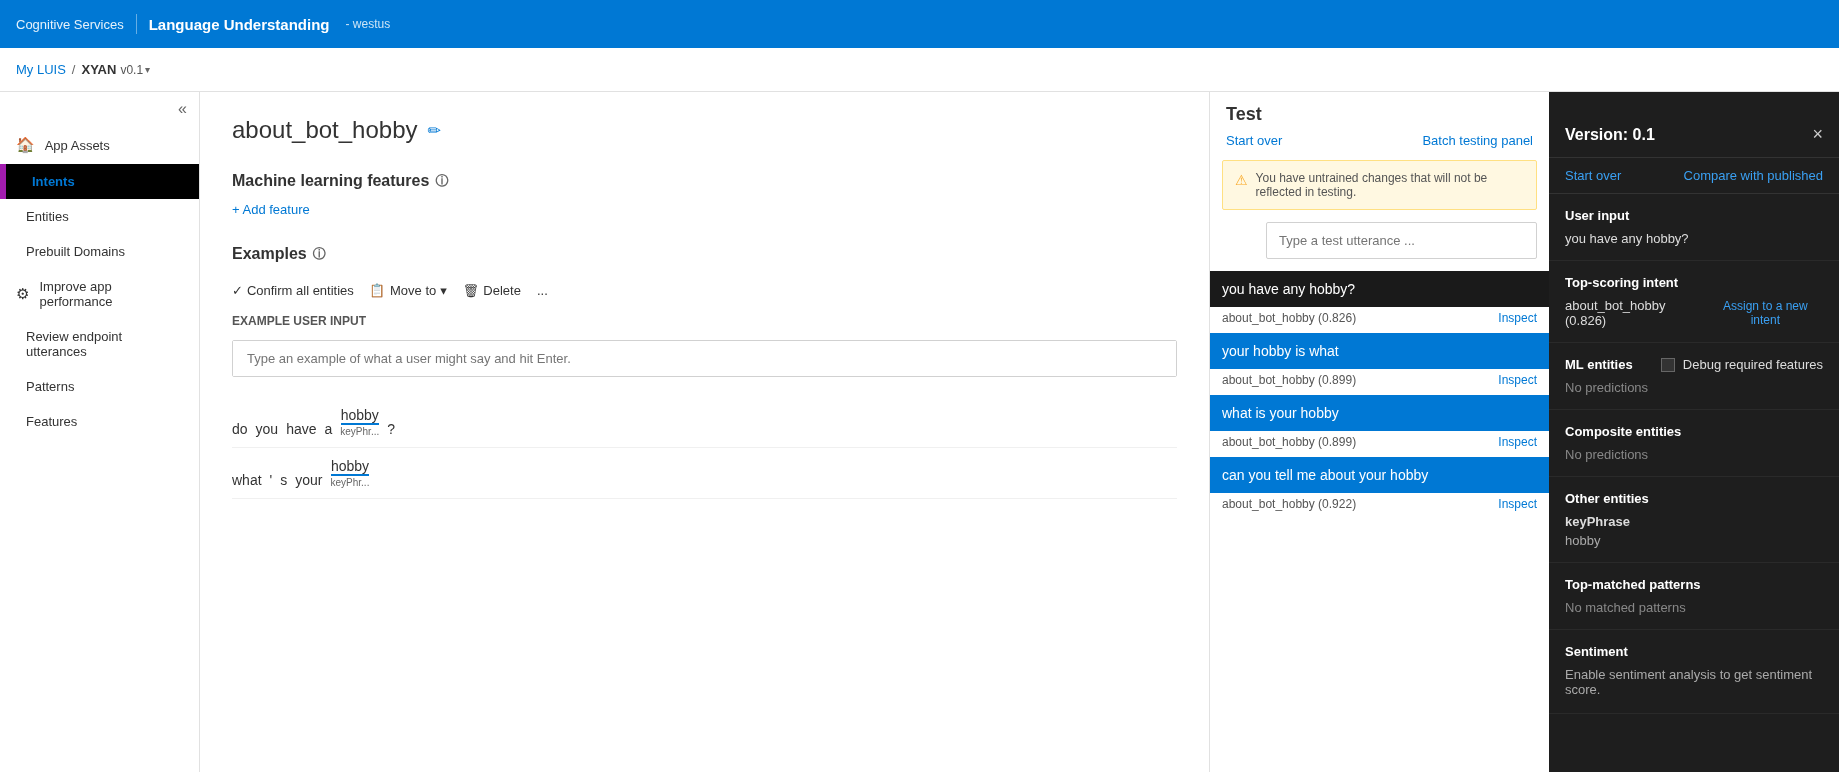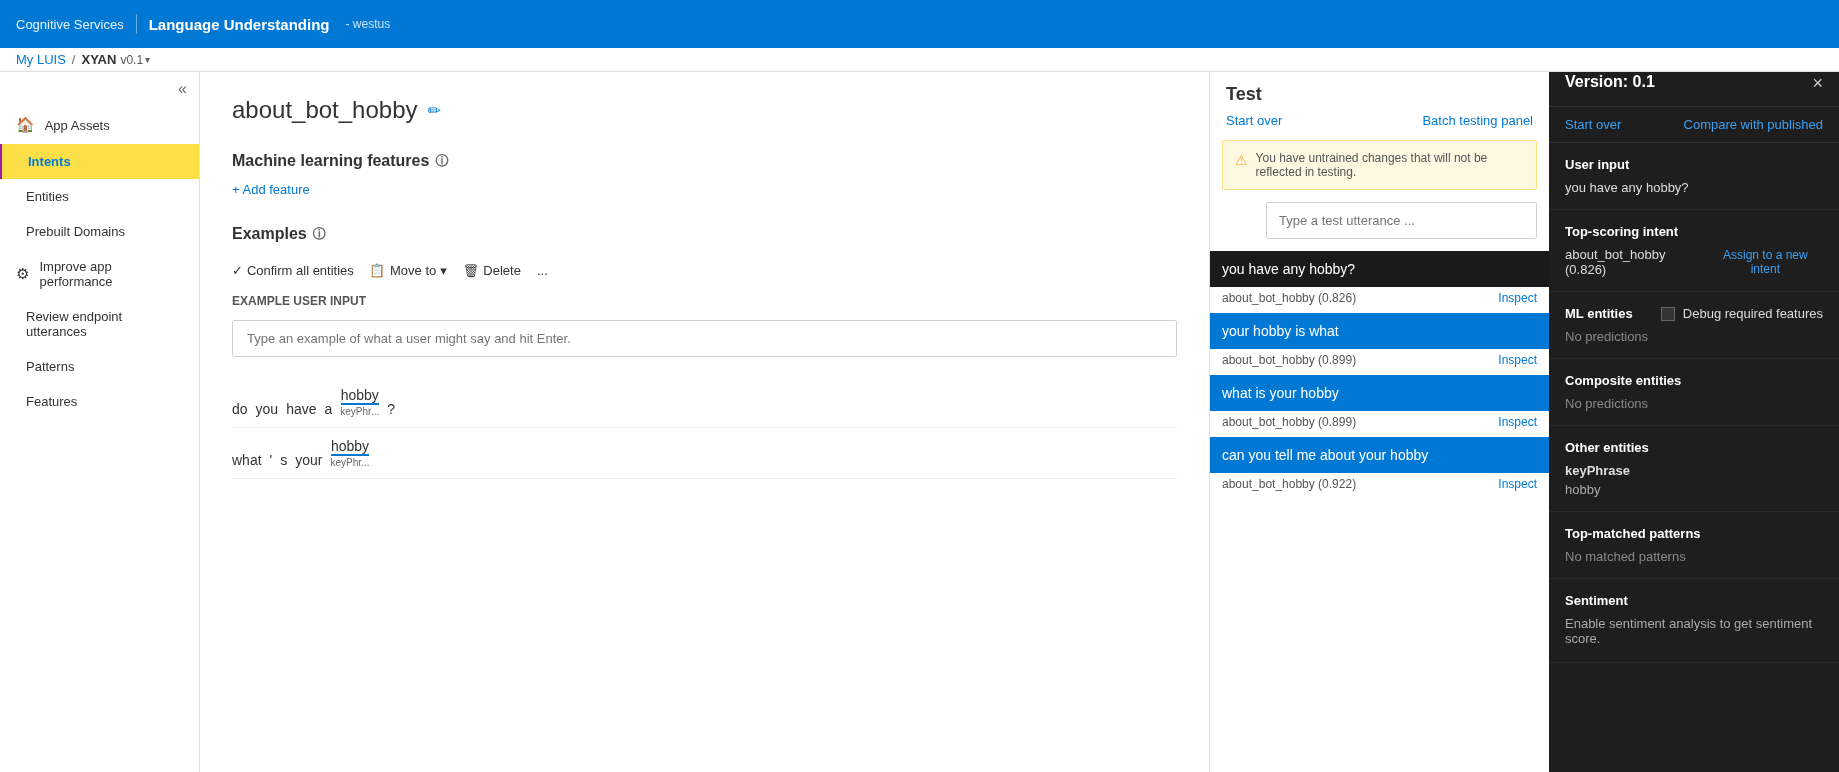--- a/index.html
+++ b/index.html
@@ -21,21 +21,21 @@
     .topbar-service { font-size: 15px; font-weight: 600; }
     .topbar-region { font-size: 12px; opacity: 0.8; margin-left: 4px; }
 
     
     .breadcrumb {
       display: flex;
       align-items: center;
       padding: 8px 16px;
       border-bottom: 1px solid #e1e1e1;
       font-size: 13px;
-      height: 24px;
+      height: 44px;
       flex-shrink: 0;
       background: #fff;
     }
     .breadcrumb a { color: #0078d4; text-decoration: none; }
     .breadcrumb-sep { margin: 0 6px; color: #666; }
     .breadcrumb-current { color: #333; font-weight: 600; }
     .breadcrumb-version { color: #555; font-size: 12px; margin-left: 4px; }
     .chevron-icon { font-size: 10px; color: #666; margin-left: 2px; cursor: pointer; }
 
     
@@ -70,23 +70,23 @@
     .sidebar-item {
       display: flex;
       align-items: center;
       padding: 10px 16px;
       cursor: pointer;
       gap: 10px;
       color: #333;
       font-size: 13px;
     }
     .sidebar-item.active {
-      background: #fde047;
+      background: #000000;
       color: #0078d4;
-      border-left: 2px solid #a21caf;
+      border-left: 6px solid #a21caf;
       font-weight: 600;
     }
     .sidebar-icon { font-size: 15px; }
 
     
     .content {
       flex: 1;
       overflow-y: auto;
       padding: 24px 32px;
       background: #fff;
@@ -267,23 +267,23 @@
     .version-panel {
       width: 290px;
       background: #1e1e1e;
       color: #fff;
       flex-shrink: 0;
       overflow-y: auto;
       padding: 0;
     }
     .version-panel-header {
       display: flex;
-      align-items: flex-start;
+      align-items: center;
       justify-content: space-between;
-      padding: 1px 16px 12px;
+      padding: 32px 16px 12px;
       border-bottom: 1px solid #333;
     }
     .version-title { font-size: 16px; font-weight: 600; }
     .close-btn { background: none; border: none; color: #ccc; cursor: pointer; font-size: 18px; }
     .version-actions {
       display: flex;
       justify-content: space-between;
       padding: 10px 16px;
       border-bottom: 1px solid #333;
       font-size: 13px;

